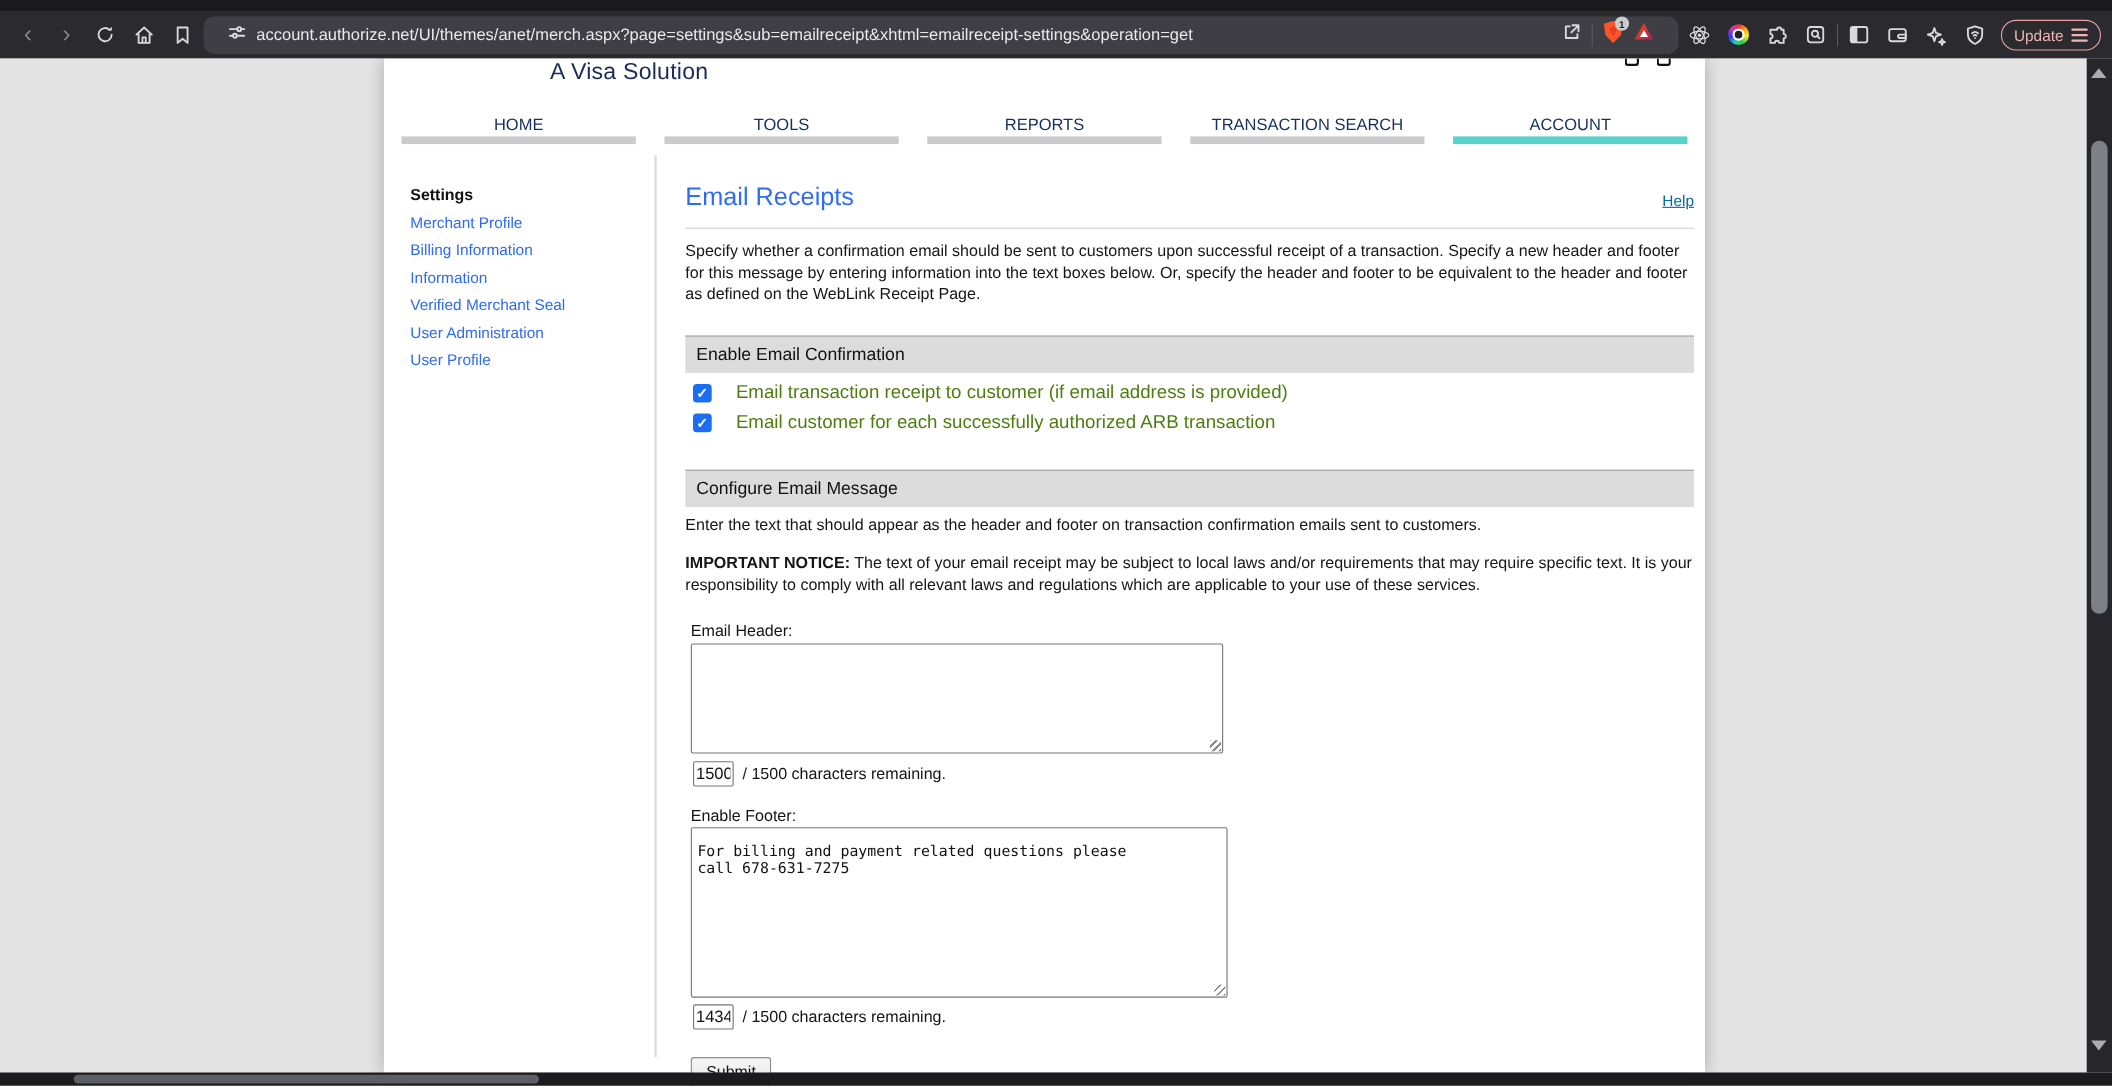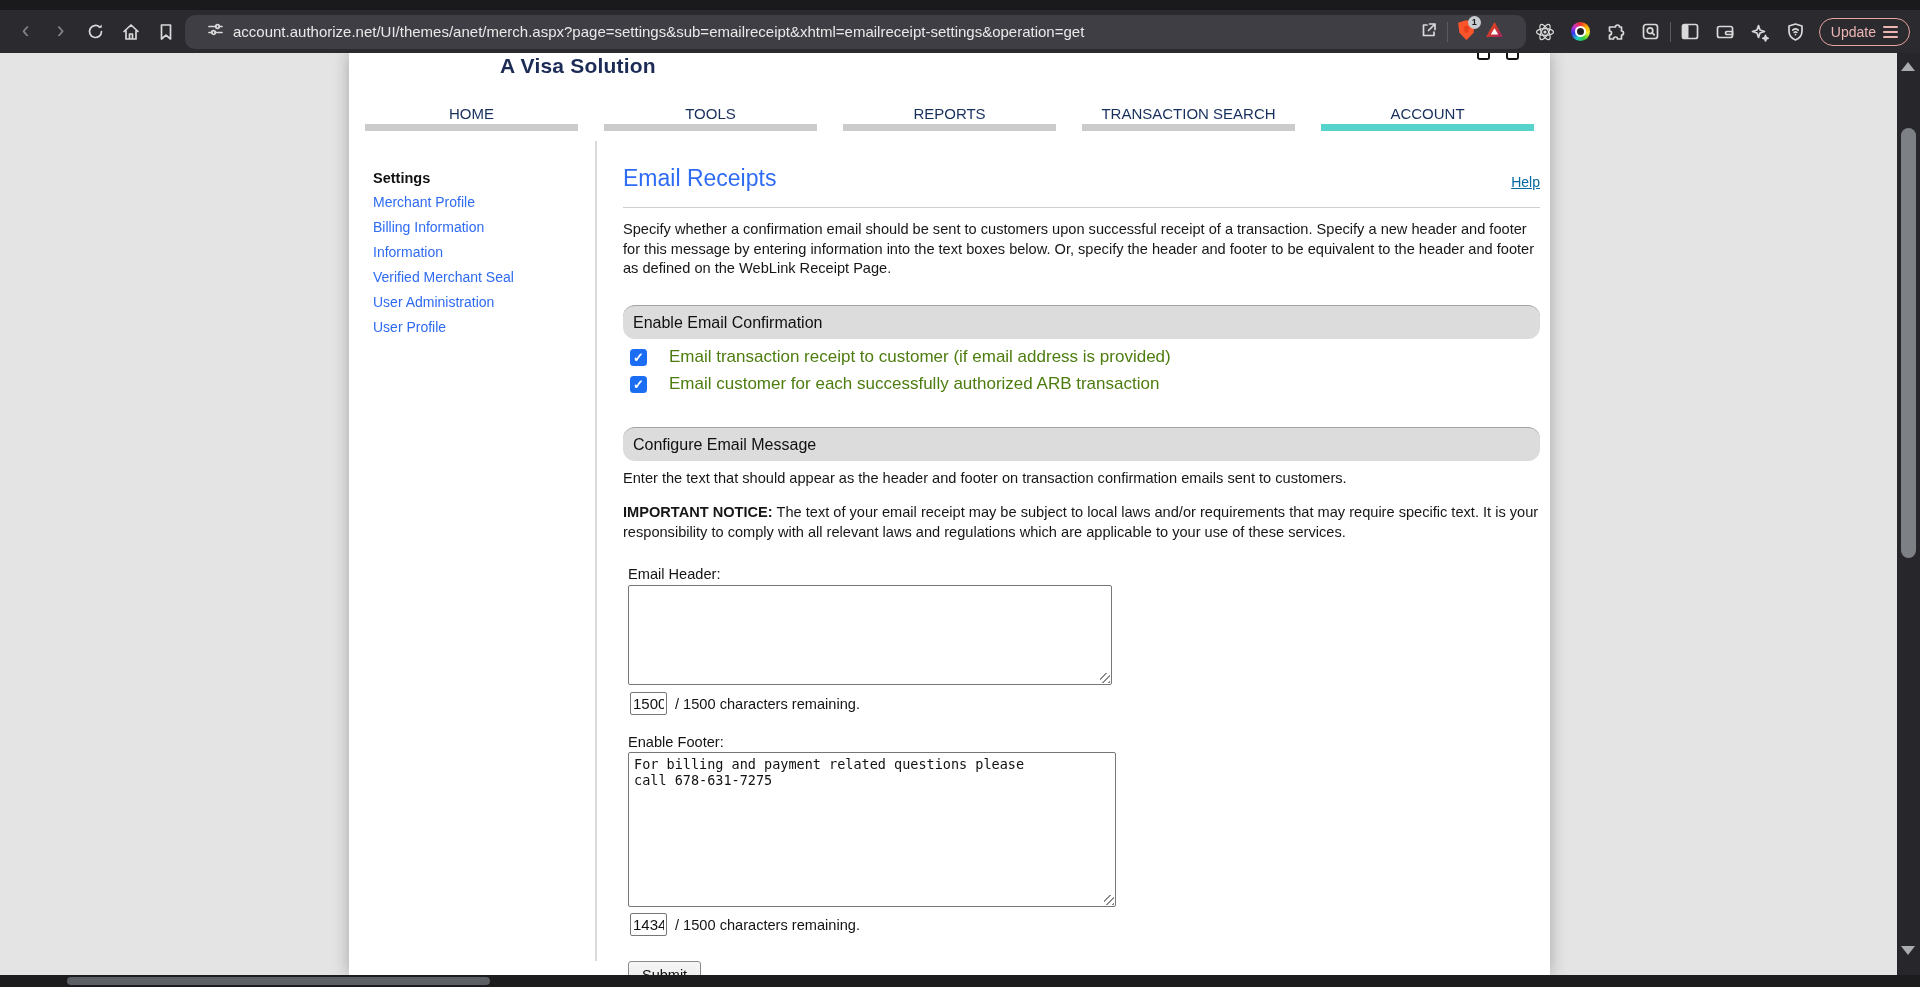--- a/index.html
+++ b/index.html
@@ -27,60 +27,60 @@
   
   .sheet { position:absolute; left:349px; top:53px; width:1201px; height:922px; background:#fff; box-shadow:0 0 16px rgba(0,0,0,.28); }
   .vscroll { position:absolute; right:0; top:53px; width:23px; height:922px; background:#27272b; z-index:40; }
   .vscroll .thumb { position:absolute; left:4px; width:15px; top:75px; height:430px; background:#7d8084; border-radius:8px; }
   .tri-up { position:absolute; top:9px; left:4px; width:0; height:0; border-left:7px solid transparent; border-right:7px solid transparent; border-bottom:9px solid #aaacb0; }
   .tri-down { position:absolute; bottom:20px; left:4px; width:0; height:0; border-left:7px solid transparent; border-right:7px solid transparent; border-top:9px solid #aaacb0; }
   .hscroll { position:absolute; left:0; right:0; bottom:0; height:12px; background:#1c1c1f; z-index:60; }
   .hscroll .thumb { position:absolute; left:67px; width:423px; top:2px; height:8px; background:#5c5f63; border-radius:4px; }
 
   
-  .brand { position:absolute; left:151px; top:1px; font-size:21px; font-weight:700; color:#1b2b55; letter-spacing:.2px; }
+  .brand { position:absolute; left:151px; top:1px; font-size:21px; font-weight:400; color:#1b2b55; letter-spacing:.2px; }
   .cut-icons { position:absolute; left:1128px; top:0; display:flex; gap:16px; }
   .cut-icons i { width:13px; height:7px; border:2px solid #111; border-top:none; border-radius:0 0 3px 3px; }
 
   .tabs { position:absolute; left:16px; top:52px; display:flex; gap:26px; }
   .tab { position:relative; width:213px; height:26px; text-align:center; font-size:15px; color:#172f5d; }
   .tab .bar { position:absolute; left:0; right:0; bottom:0; height:7px; background:#cbcbcb; }
   .tab.active .bar { background:#57d3cc; }
 
   .side-heading { position:absolute; left:24px; top:117px; font-size:14.5px; font-weight:bold; color:#111; }
   .side-links { position:absolute; left:24px; top:142px; }
   .side-links a { display:block; font-size:14px; color:#2e6bf2; text-decoration:none; margin-bottom:10.5px; line-height:14.5px; }
   .side-divider { position:absolute; left:246px; top:88px; width:2px; height:820px; background:#dadada; }
 
   .main { position:absolute; left:274px; top:0; width:917px; }
   .page-title { position:absolute; left:0; top:112px; font-size:23px; font-weight:500; color:#2f6cf5; }
   .help-link { position:absolute; right:0; top:121px; font-size:14px; color:#0369a1; text-decoration:underline; }
   .hr1 { position:absolute; left:0; top:154px; width:100%; height:1px; background:#cfcfcf; }
   .intro { position:absolute; left:0; top:167px; width:100%; font-size:14.6px; line-height:19.6px; color:#161616; }
 
-  .section-bar { position:absolute; left:0; width:100%; height:34px; background:#dcdcdc; border-top:1px solid #a3a3a3; font-size:16px; color:#101010; line-height:33px; padding-left:10px;border-radius:12px; }
+  .section-bar { position:absolute; left:0; width:100%; height:34px; background:#dcdcdc; border-top:1px solid #a3a3a3; font-size:16px; color:#101010; line-height:33px; padding-left:10px; }
   .bar-enable { top:252px; } .bar-configure { top:374px; }
 
   .cb-row { position:absolute; left:7px; display:flex; align-items:center; }
   .cb-row .label { margin-left:22px; font-size:17px; color:#4d7c0f; }
   .checkbox { width:17px; height:17px; background:#1b6ef3; border-radius:3.5px; color:#fff; font-size:13px; font-weight:bold; display:flex; align-items:center; justify-content:center; flex:0 0 auto; }
   .row1 { top:294px; } .row2 { top:321px; }
 
   .cfg-desc { position:absolute; left:0; top:417px; width:100%; font-size:14.6px; color:#161616; }
   .notice { position:absolute; left:0; top:450px; width:100%; font-size:14.6px; line-height:19.6px; color:#161616; }
   .notice b { font-weight:bold; }
 
   .field-label { position:absolute; left:5px; font-size:14.6px; color:#141414; }
   .lbl-header { top:513px; } .lbl-footer { top:681px; }
   .ta-wrap { position:absolute; left:5px; }
   .ta-header { top:532px; width:484px; height:100px; }
   .ta-footer { top:699px; width:488px; height:155px; }
   textarea { width:100%; height:100%; border:1px solid #767676; border-radius:2px; resize:none;
              font-family:"DejaVu Sans Mono","Liberation Mono",monospace; font-size:13.5px; line-height:16px;
-             padding:3px 5px; color:#111; background:#fff; }
+             padding:13px 5px; color:#111; background:#fff; }
   .grip { position:absolute; right:2px; bottom:2px; width:10px; height:10px;
           background:repeating-linear-gradient(315deg,#8a8a8a 0 1.5px,transparent 1.5px 4.5px); }
   .counter { position:absolute; left:7px; display:flex; align-items:center; gap:8px; }
   .c1 { top:639px; } .c2 { top:860px; }
   .counter input { width:37px; height:23px; border:1px solid #767676; border-radius:2px; font-size:15px; padding:1px 2px; color:#111; font-family:"Liberation Sans",sans-serif; }
   .counter .suffix { font-size:14.6px; color:#141414; }
   .submit-btn { position:absolute; left:5px; top:908px; height:27px; padding:0 13px; font-size:14.5px; color:#111;
                 background:linear-gradient(#f6f6f6,#e8e8e8); border:1px solid #8b8b8b; border-radius:3px; }
 </style>
 </head>

